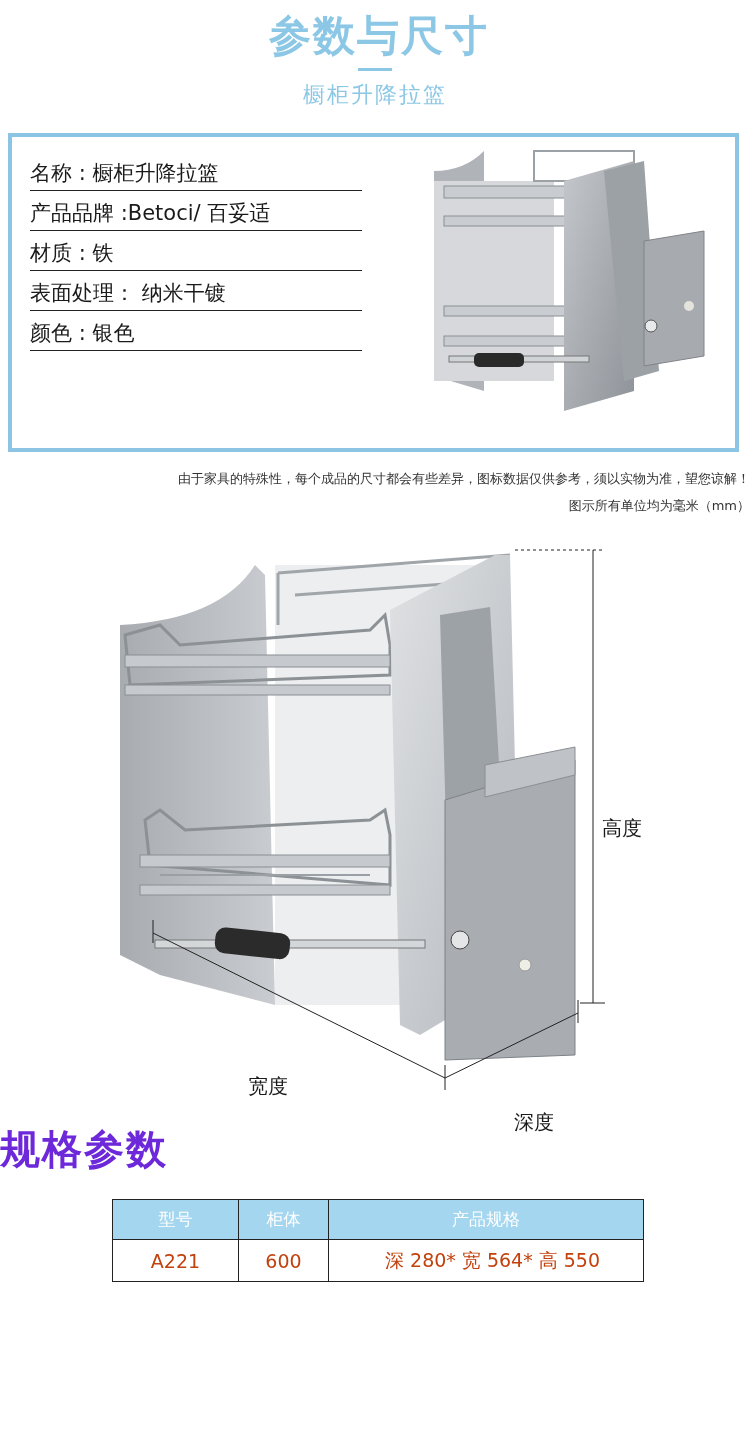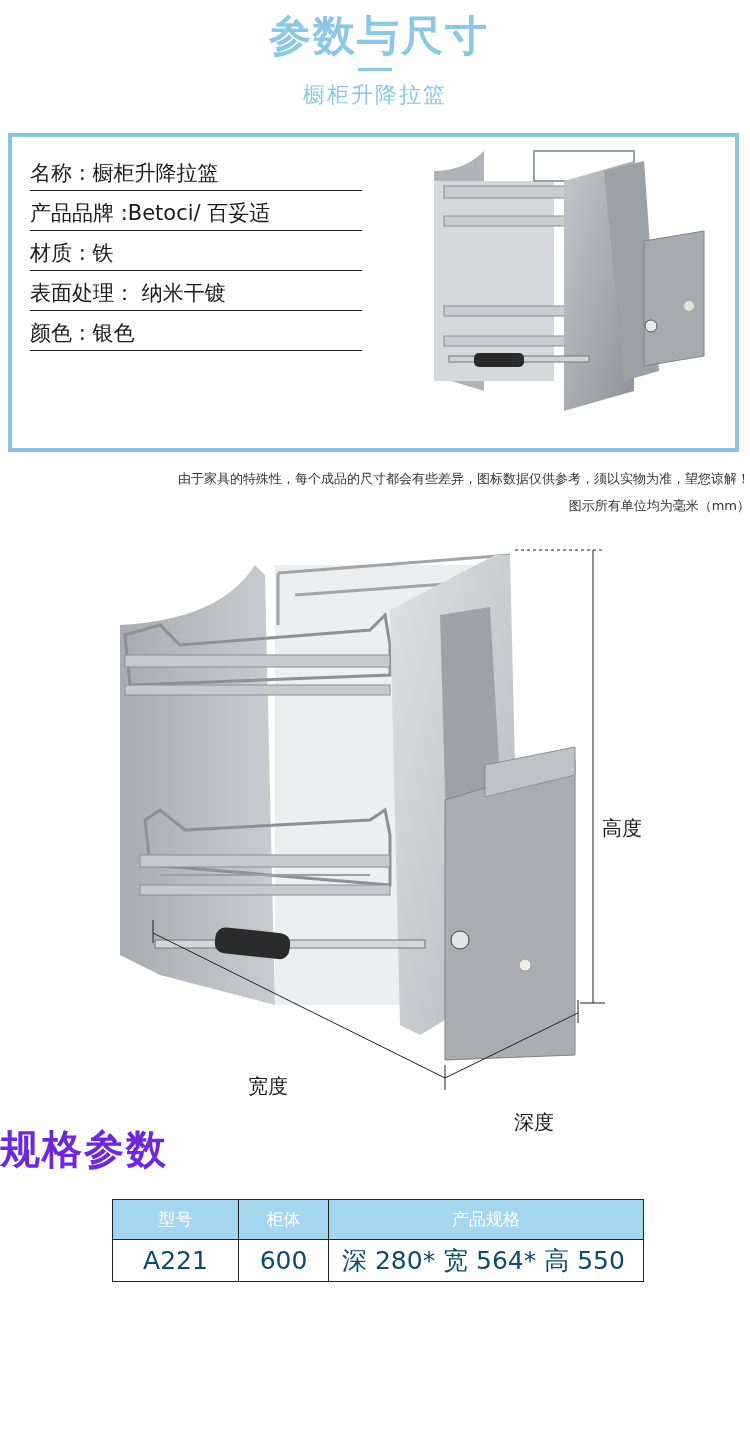--- a/index.html
+++ b/index.html
@@ -18,22 +18,22 @@
   .note1 { top:470px; }
   .note2 { top:497px; }
 
   .diagram { position:absolute; top:535px; left:100px; width:600px; height:570px; }
   .dim-label { position:absolute; font-size:20px; color:#1a1a1a;margin-top:42px; }
 
   .spec-title { position:absolute; top:1122px; left:0; width:750px; font-size:40px; font-weight:bold; color:#6d28d9; letter-spacing:2px; }
 
   table.spec { position:absolute; top:1199px; left:112px; width:532px; border-collapse:collapse; }
   table.spec th { background:#a4d6ef; color:#ffffff; font-weight:normal; font-size:17px; height:40px; border:1px solid #222;margin-left:24px; }
-  table.spec td { font-size:25px; height:42px; text-align:center; border:1px solid #222; color:#0c4a6e; white-space:nowrap; }
-  table.spec td.col-spec { text-align:left; padding-left:13px; }
+  table.spec td { font-size:19px; height:42px; text-align:center; border:1px solid #222; color:#c2410c; white-space:nowrap; }
+  table.spec td.col-spec { text-align:center; padding-left:13px; }
 </style>
 </head>
 <body>
 
 <div class="page-title">参数与尺寸</div>
 <div class="title-rule"></div>
 <div class="page-subtitle">橱柜升降拉篮</div>
 
 <div class="info-box">
   <div class="info-list">

